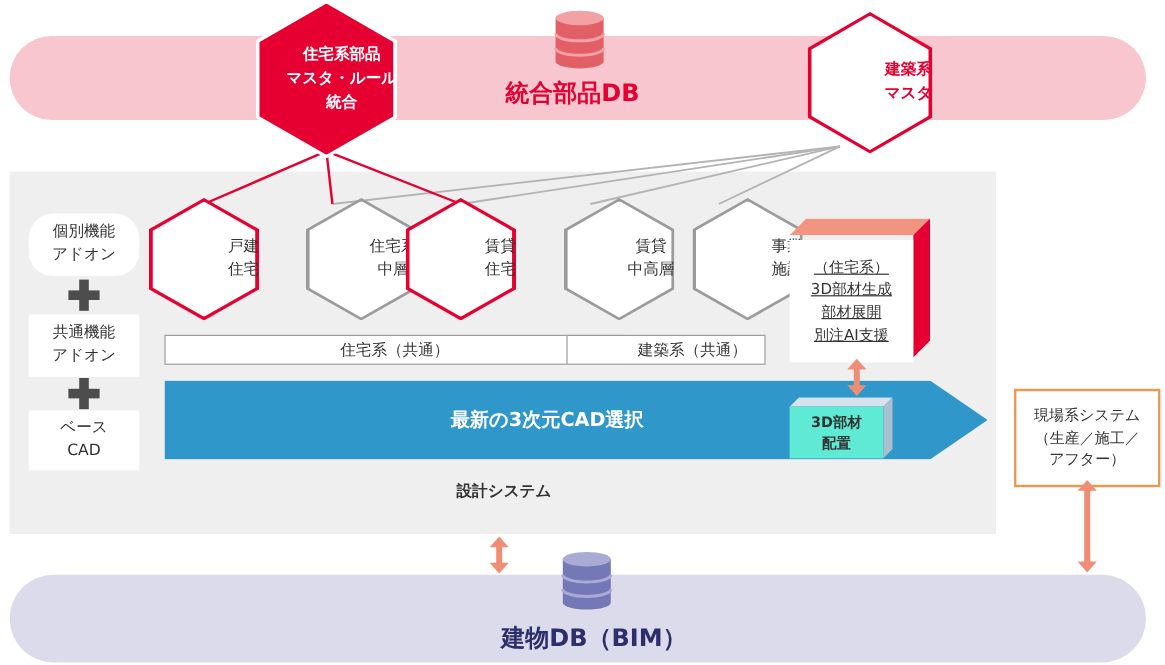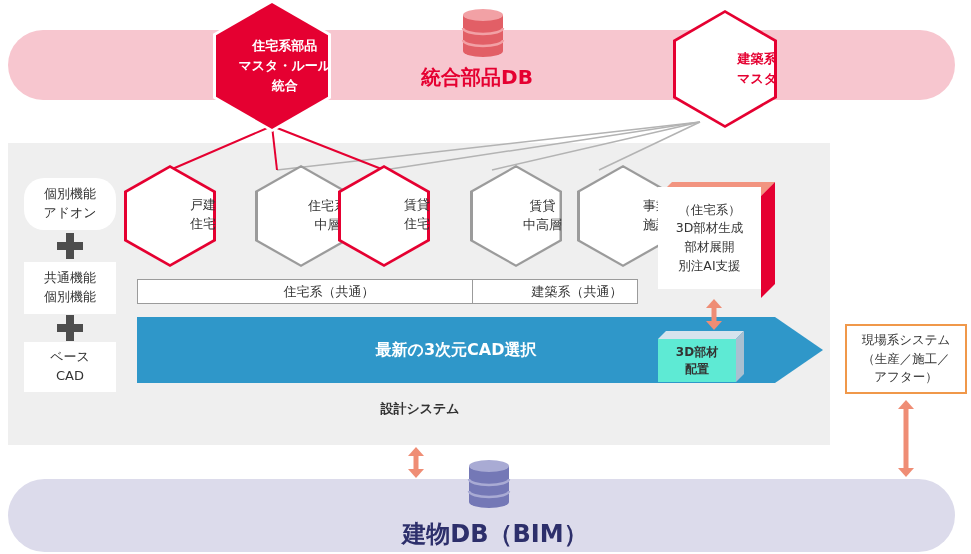--- a/index.html
+++ b/index.html
@@ -19,36 +19,36 @@
   #canvas{
     position:relative;width:971px;height:554px;background:#fff;
     font-family:"DejaVu Sans","Liberation Sans",sans-serif;overflow:hidden;color:var(--ink);
   }
   .pre{white-space:pre-line;}
 
   
   .band-top{position:absolute;left:8px;top:30px;width:947px;height:70px;background:var(--pink);border-radius:35px;z-index:1;}
   .band-bottom{position:absolute;left:8px;top:479px;width:947px;height:73px;background:var(--lav);border-radius:37px;z-index:1;}
   .band-top-title{position:absolute;left:392px;top:64px;width:170px;text-align:center;font-size:20px;font-weight:bold;color:var(--red);z-index:3;}
-  .band-bottom-title{position:absolute;left:390px;top:518px;width:210px;text-align:center;font-size:24px;font-weight:bold;color:var(--navy);z-index:3;}
+  .band-bottom-title{position:absolute;left:390px;top:518px;width:210px;text-align:center;font-size:20px;font-weight:bold;color:var(--navy);z-index:3;}
 
   
   .design-box{position:absolute;left:8px;top:143px;width:822px;height:302px;background:var(--graybox);z-index:1;}
   .design-title{position:absolute;left:335px;top:400px;width:170px;text-align:center;font-size:13px;font-weight:bold;color:var(--ink);z-index:3;}
 
   
   .lines{position:absolute;left:0;top:0;z-index:2;}
 
   
   .hex{position:absolute;display:flex;align-items:center;justify-content:flex-end;text-align:center;z-index:3;
        clip-path:polygon(50% 0%,100% 25.5%,100% 74.5%,50% 100%,0% 74.5%,0% 25.5%);}
   .hex-fill{position:absolute;inset:3px;background:#fff;
        clip-path:polygon(50% 0%,100% 25.5%,100% 74.5%,50% 100%,0% 74.5%,0% 25.5%);}
   .hex .label{position:relative;z-index:1;font-size:13px;line-height:1.45;color:var(--ink);}
-  .hex.red{background:var(--red);font-family:Liberation Mono, monospace;}
+  .hex.red{background:var(--red);}
   .hex.gray{background:var(--hexgray);margin-left:24px;}
   .hex.gray .hex-fill{inset:2.5px;}
   .hex.master-housing{background:#fff;z-index:4;}
   .hex.master-housing .hex-fill{background:var(--red);}
   .hex.master-housing .label{color:#fff;font-weight:bold;line-height:1.55;}
   .hex.master-building{background:var(--red);z-index:4;}
   .hex.master-building .label{color:var(--red);font-weight:bold;line-height:1.55;}
 
   
   .addon{position:absolute;left:24px;width:92px;background:#fff;display:flex;align-items:center;justify-content:center;text-align:center;font-size:13px;line-height:1.45;z-index:3;}
@@ -64,36 +64,36 @@
       clip-path:polygon(0 0,calc(100% - 48px) 0,100% 50%,calc(100% - 48px) 100%,0 100%);
       display:flex;align-items:center;justify-content:center;padding-right:48px;}
   .cad-arrow .label{color:#fff;font-weight:bold;font-size:16px;}
 
   
   .box3d{position:absolute;z-index:4;}
   .face{position:absolute;inset:0;}
   .ai3d{left:658px;top:182px;width:117px;height:116px;z-index:3;}
   .ai3d .top{background:#f29480;clip-path:polygon(0 14px,14px 0,117px 0,103px 14px);}
   .ai3d .side{background:var(--red);clip-path:polygon(103px 14px,117px 0,117px 102px,103px 116px);}
-  .ai3d .front{position:absolute;left:0;top:5px;width:103px;height:102px;background:#fff;display:flex;align-items:center;justify-content:center;text-align:center;font-size:12.5px;line-height:1.5;}
+  .ai3d .front{position:absolute;left:0;top:18px;width:103px;height:102px;background:#fff;display:flex;align-items:center;justify-content:center;text-align:center;font-size:12.5px;line-height:1.5;text-decoration:underline;}
   .place3d{left:658px;top:331px;width:86px;height:51px;z-index:4;}
   .place3d .top{background:#d6e3ed;clip-path:polygon(0 8px,8px 0,86px 0,78px 8px);}
   .place3d .side{background:#a9c0d1;clip-path:polygon(78px 8px,86px 0,86px 43px,78px 51px);}
   .place3d .front{position:absolute;left:0;top:8px;width:78px;height:43px;background:#5eead4;display:flex;align-items:center;justify-content:center;text-align:center;font-size:12px;line-height:1.35;font-weight:bold;}
 
   
   .varrow{position:absolute;width:18px;z-index:5;}
   .varrow .stem{position:absolute;left:50%;transform:translateX(-50%);top:7px;bottom:7px;width:5px;background:var(--salmon);}
   .varrow .head-top{position:absolute;top:0;left:50%;transform:translateX(-50%);width:0;height:0;
       border-left:8px solid transparent;border-right:8px solid transparent;border-bottom:9px solid var(--salmon);}
   .varrow .head-bottom{position:absolute;bottom:0;left:50%;transform:translateX(-50%);width:0;height:0;
       border-left:8px solid transparent;border-right:8px solid transparent;border-top:9px solid var(--salmon);}
 
   
-  .field-box{position:absolute;left:845px;top:324px;width:122px;height:70px;background:#fff;border:2px solid var(--orange);
+  .field-box{position:absolute;left:845px;top:324px;width:122px;height:82px;background:#fff;border:2px solid var(--orange);
       display:flex;align-items:center;justify-content:center;text-align:center;font-size:12.5px;line-height:1.5;z-index:3;}
 
   .db-icon{position:absolute;z-index:3;}
 </style>
 </head>
 <body>
 
 <div id="canvas">
 
   <div class="band-top"></div>
@@ -134,21 +134,21 @@
 マスタ</div>
   </div>
 
   <div class="addon pre" style="top:178px;height:52px;border-radius:20px;">個別機能
 アドオン</div>
   <div class="plus" style="left:57px;top:233px;">
       <div class="ph"></div>
       <div class="pv"></div>
     </div>
   <div class="addon pre" style="top:262px;height:52px;">共通機能
-個別機能</div>
+アドオン</div>
   <div class="plus" style="left:57px;top:315px;">
       <div class="ph"></div>
       <div class="pv"></div>
     </div>
   <div class="addon pre" style="top:342px;height:50px;">ベース
 CAD</div>
 
   <div class="hex red" style="left:124px;top:165px;width:92px;height:102px;">
     <div class="hex-fill"></div>
     <div class="label pre">戸建

